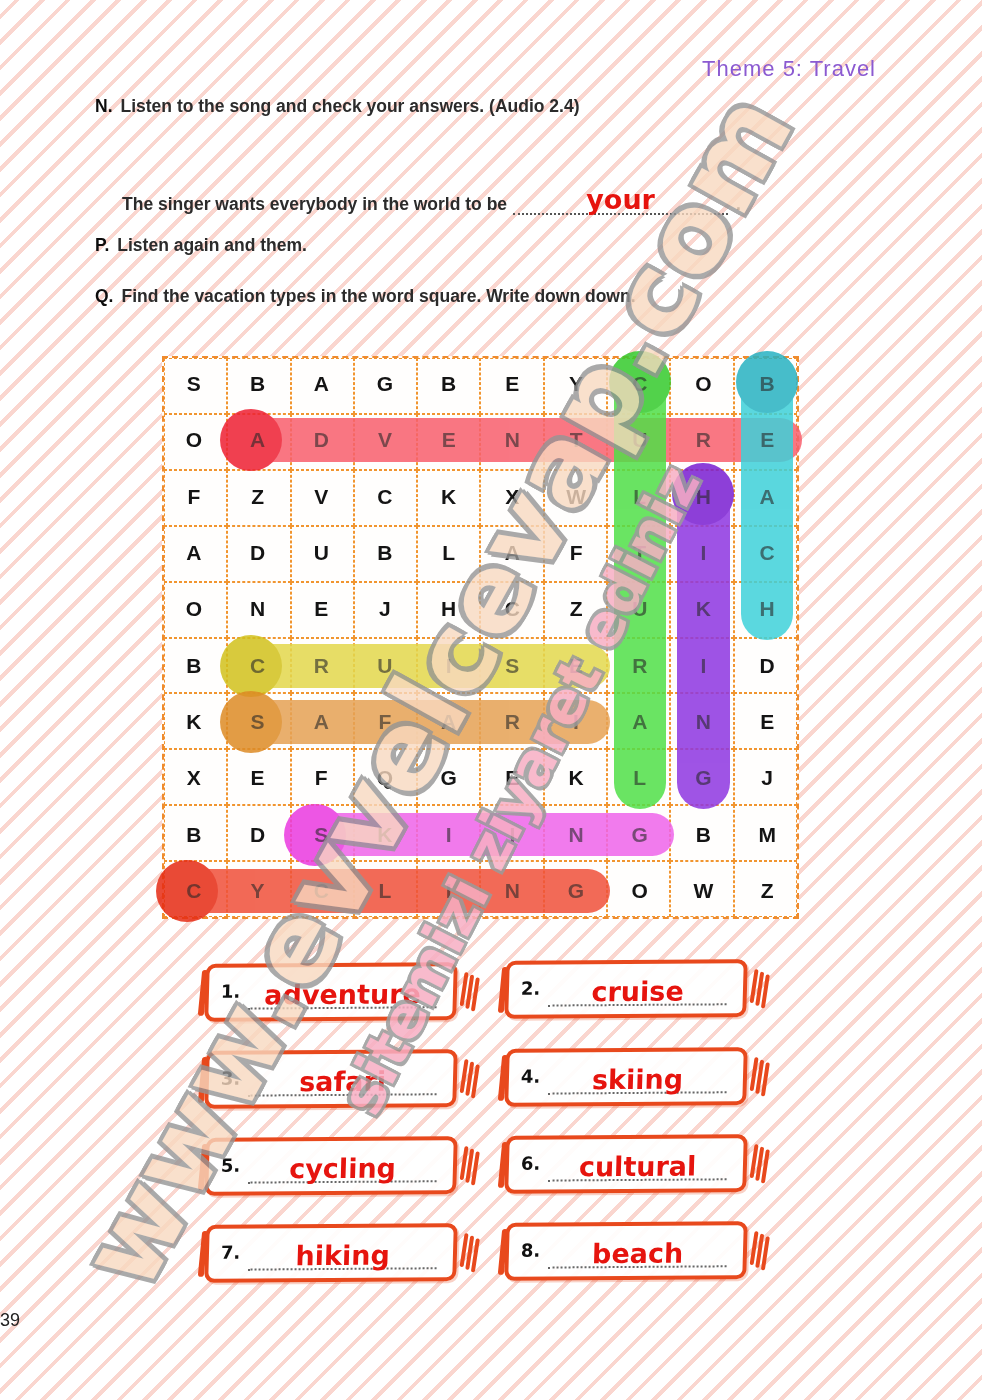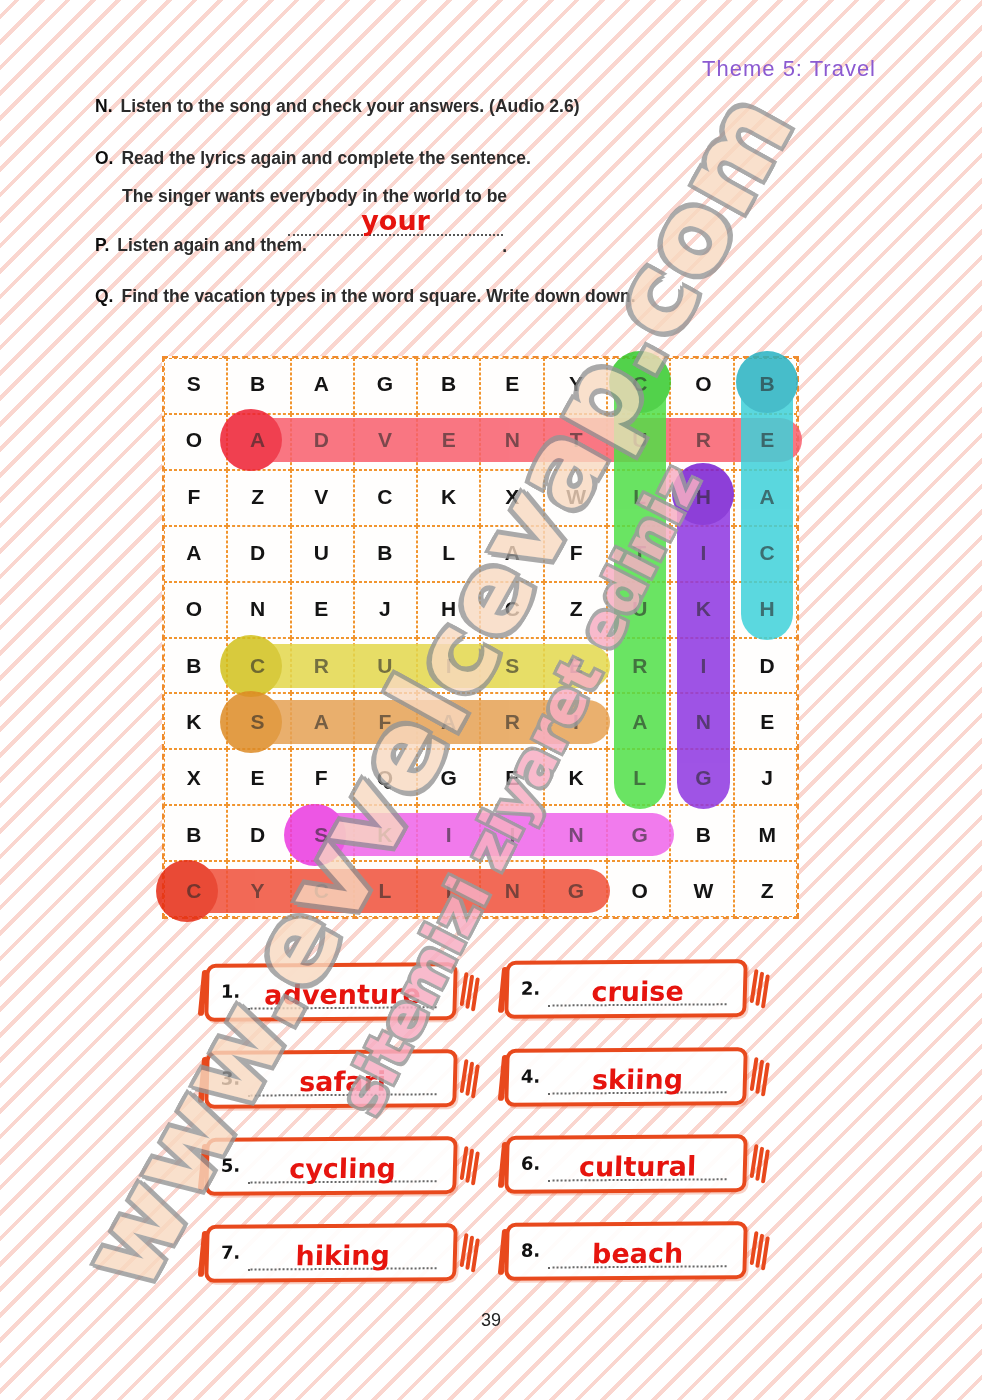--- a/index.html
+++ b/index.html
@@ -21,21 +21,21 @@
   }
 
   
   .exline { position:absolute; left:95px; width:780px; font-size:17.5px; color:#2b2b2b; font-weight:600; }
   .exlabel { font-weight:bold; color:#0d0d0d; margin-right:8px; }
   .ex-n { top:96px; }
   .ex-o { top:148px; }
   .ex-p { top:235px; }
   .ex-q { top:286px; }
 
-  .sentence { position:absolute; left:122px; top:186px; display:flex; align-items:flex-end; font-size:17.5px; color:#2b2b2b; font-weight:600;flex-direction:column; }
+  .sentence { position:absolute; left:122px; top:186px; display:flex; align-items:flex-end; font-size:17.5px; color:#2b2b2b; font-weight:600; }
   .blank { display:inline-block; width:215px; border-bottom:2px dotted #555; text-align:center; margin:0 4px 0 6px; line-height:1; }
   .blank-word { color:#e6140e; font-weight:bold; font-size:27px; font-family:"DejaVu Sans", sans-serif; display:inline-block; margin-bottom:-4px; }
   .sent-period { margin-left:4px; }
 
   
   .wordsquare { position:absolute; left:162px; top:356px; width:637px; height:563px; }
   .ws-cells, .ws-letters, .ws-overlays { position:absolute; inset:0; }
   .ws-cells {
     display:grid; grid-template-columns:repeat(10,1fr); grid-template-rows:repeat(10,1fr);
     border:2px dashed #ef8b2e; background:#fffdfb; z-index:0;
@@ -104,36 +104,33 @@
     position:absolute; left:520px; top:790px;
     transform:translate(-50%,-50%) rotate(-63deg);
     font-family:"DejaVu Sans", sans-serif; font-weight:bold; font-size:58px;
     white-space:nowrap; color:#f7afc4; opacity:0.85;
     text-shadow:
       -3px -3px 0 #9b9b9b, 3px -3px 0 #9b9b9b, -3px 3px 0 #9b9b9b, 3px 3px 0 #9b9b9b,
       -3px 0 0 #9b9b9b, 3px 0 0 #9b9b9b, 0 -3px 0 #9b9b9b, 0 3px 0 #9b9b9b;
     z-index:31; pointer-events:none;
   }
 
-  .pagenum { position:absolute; left:0; right:0; top:1310px; text-align:center; font-size:18px; color:#222; }
+  .pagenum { position:absolute; left:0; right:0; top:1310px; font-size:18px; color:#222; }
 </style>
 </head>
 <body>
 
 <div class="page">
 
   <div class="theme-header">Theme 5: Travel</div>
 
   <div class="exline ex-n">
-    <span class="exlabel">N.</span><span>Listen to the song and check your answers. (Audio 2.6)</span>
-  </div>
-
-  <div class="exline ex-o">
-    <span class="exlabel">O.</span><span>Read the lyrics again and complete the sentence.</span>
-  </div>
+    <span class="exlabel">N.</span><span>Listen to the song and check your answers. (Audio 2.4)</span>
+  </div>
+
 
   <div class="sentence">
     <span>The singer wants everybody in the world to be</span>
     <span class="blank">
       <span class="blank-word">your</span>
     </span>
     <span class="sent-period">.</span>
   </div>
 
   <div class="exline ex-p">

